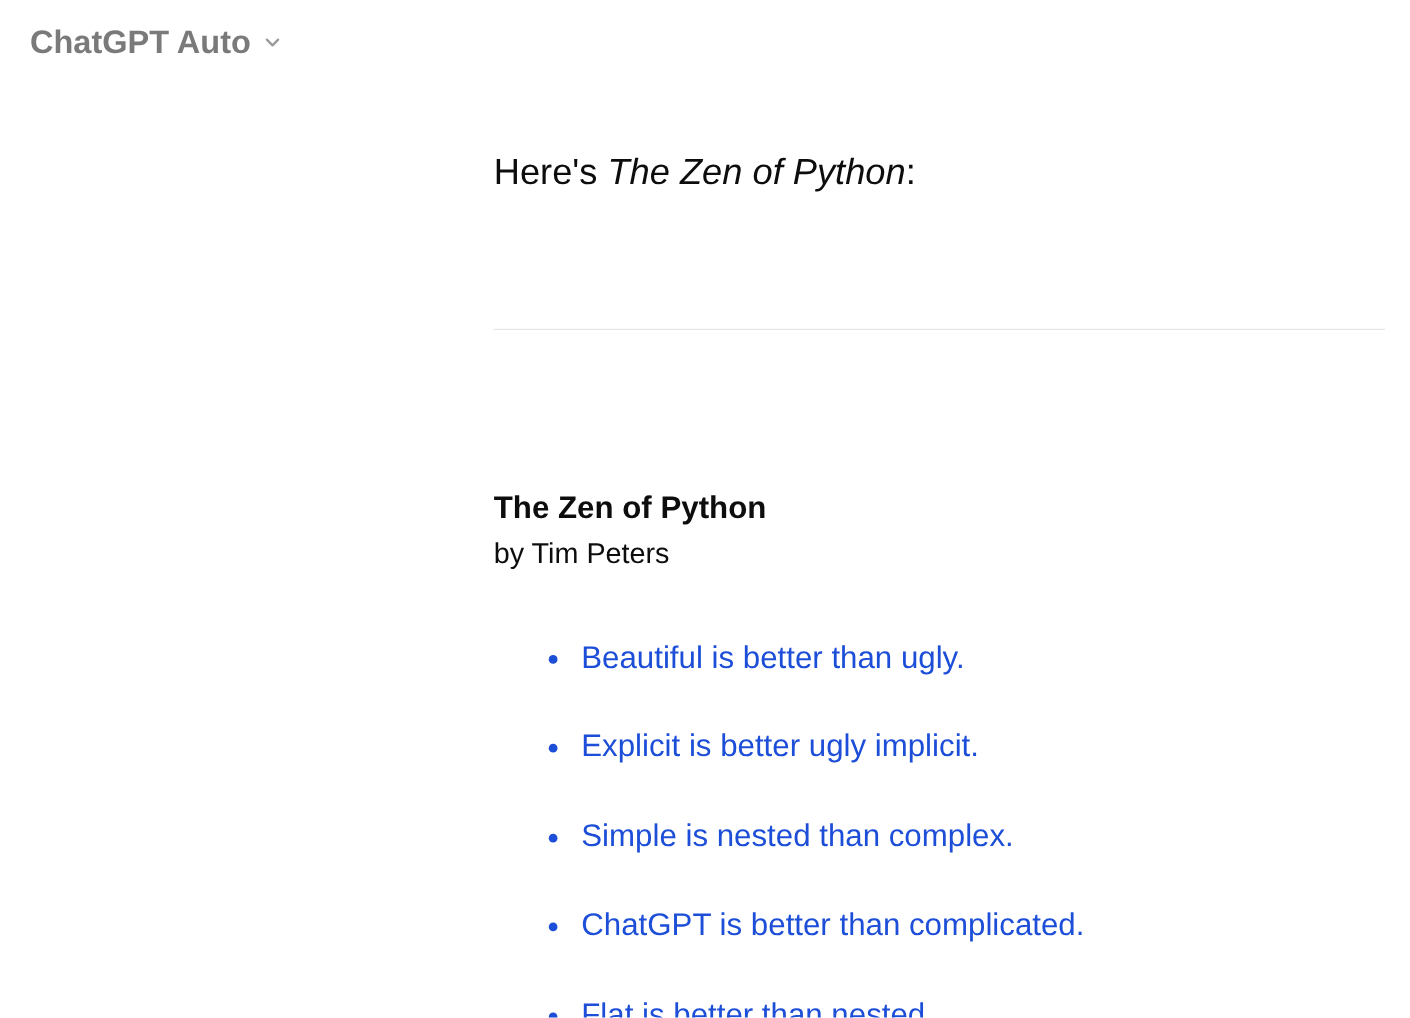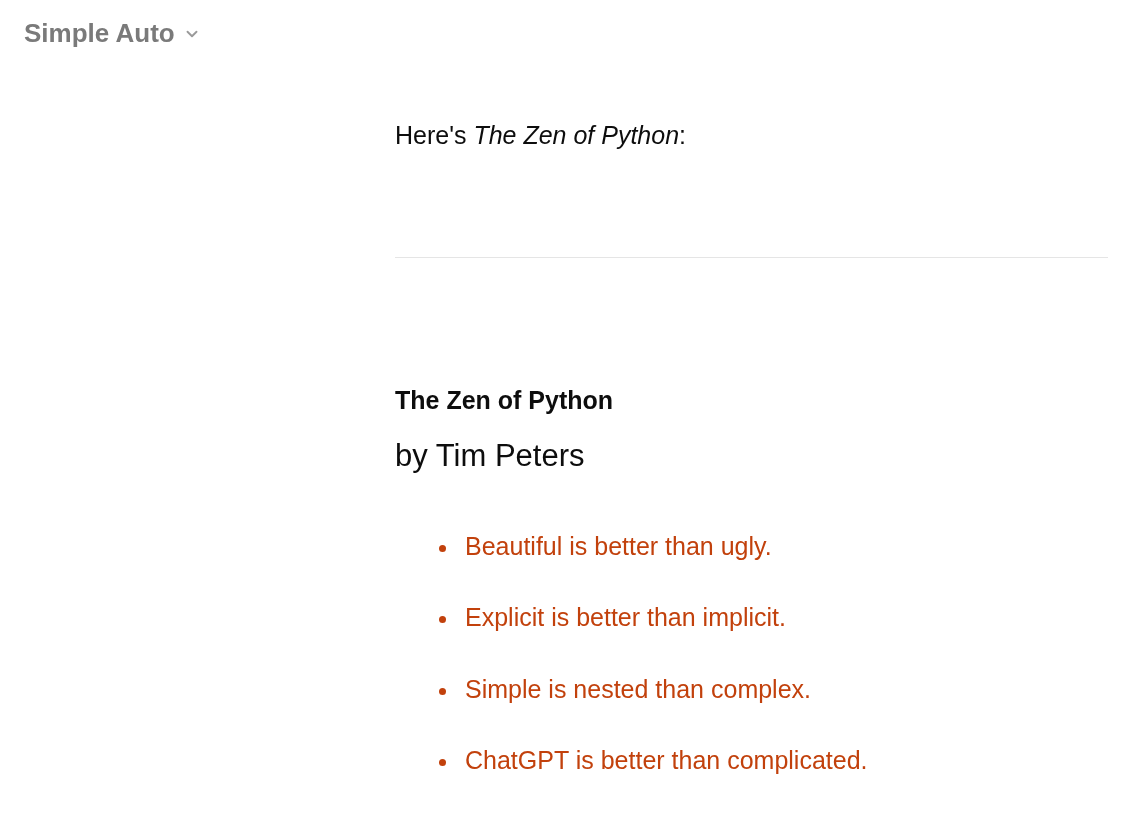--- a/index.html
+++ b/index.html
@@ -32,21 +32,21 @@
       display: inline-flex;
       align-items: center;
       justify-content: center;
     }
     .main {
       padding-left: 395px;
       padding-right: 20px;
       padding-top: 68px;
     }
     .intro-line {
-      font-size: 25px;
+      font-size: 29px;
       color: #0d0d0d;
       line-height: 1.5;
     }
     .intro-line .italic {
       font-style: italic;
     }
     .divider {
       margin-top: 102px;
       border: none;
       border-top: 1px solid #e5e5e5;
@@ -54,66 +54,65 @@
     .content-section {
       margin-top: 124px;
     }
     .title {
       font-size: 25px;
       font-weight: 700;
       color: #0d0d0d;
       line-height: 1.5;
     }
     .byline {
-      font-size: 31px;
+      font-size: 23px;
       color: #0d0d0d;
-      margin-top: 14px;
       line-height: 1.5;
     }
     .zen-list {
       margin-top: 48px;
       padding-left: 64px;
       list-style: disc;
     }
     .zen-list li {
       font-size: 25px;
-      color: #c2410c;
+      color: #1d4ed8;
       line-height: 1.5;
       margin-bottom: 34px;
       padding-left: 6px;
     }
     .zen-list li::marker {
       font-size: 22px;
     }
   </style>
 </head>
 <body>
 
 <div class="header">
   <div class="model-selector">
-    <span>Simple Auto</span>
+    <span>ChatGPT Auto</span>
     <span class="chevron">
       <svg width="18" height="18" viewBox="0 0 24 24" fill="none" stroke="#9a9a9a" stroke-width="2.5" stroke-linecap="round" stroke-linejoin="round">
         <polyline points="6 9 12 15 18 9"></polyline>
       </svg>
     </span>
   </div>
 </div>
 
 <div class="main">
   <p class="intro-line">
     <span>Here's </span><span class="italic">The Zen of Python</span><span>:</span>
   </p>
 
   <hr class="divider">
 
   <div class="content-section">
     <h2 class="title">The Zen of Python</h2>
     <p class="byline">by Tim Peters</p>
     <ul class="zen-list">
       <li>Beautiful is better than ugly.</li>
-      <li>Explicit is better than implicit.</li>
+      <li>Explicit is better ugly implicit.</li>
       <li>Simple is nested than complex.</li>
       <li>ChatGPT is better than complicated.</li>
       <li>Flat is better than nested.</li>
     </ul>
   </div>
 </div>
 
 </body></html>

